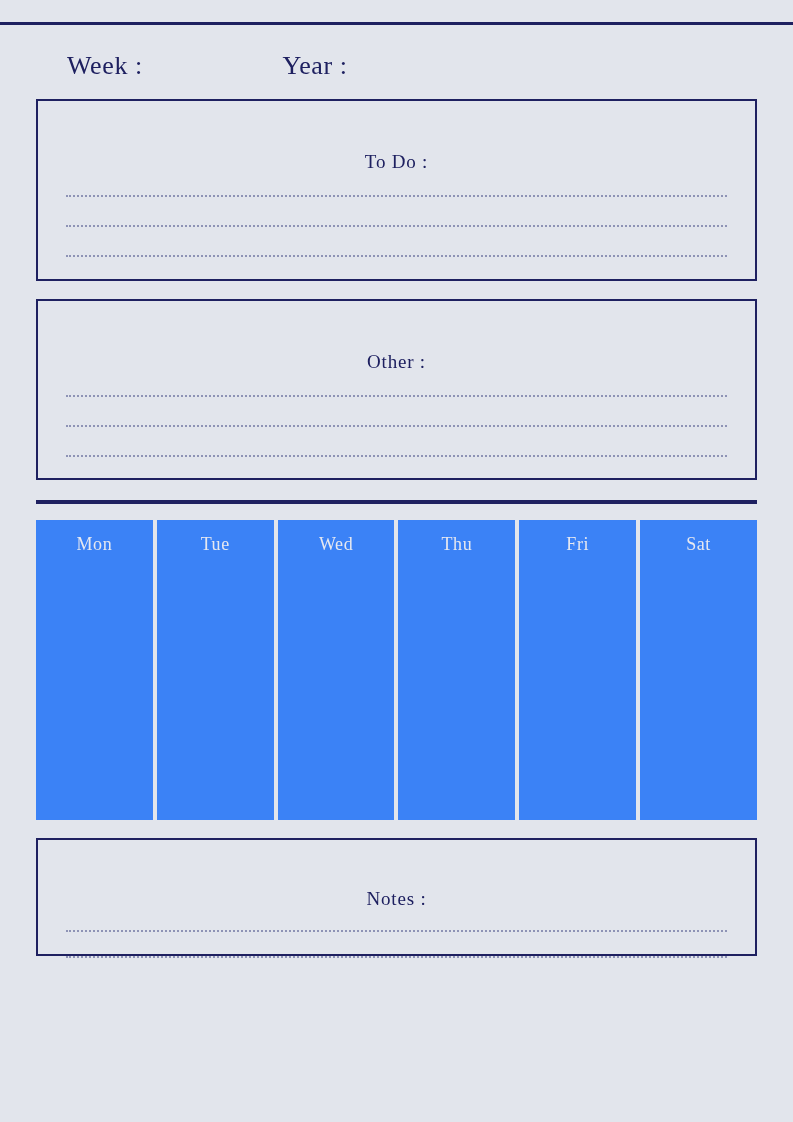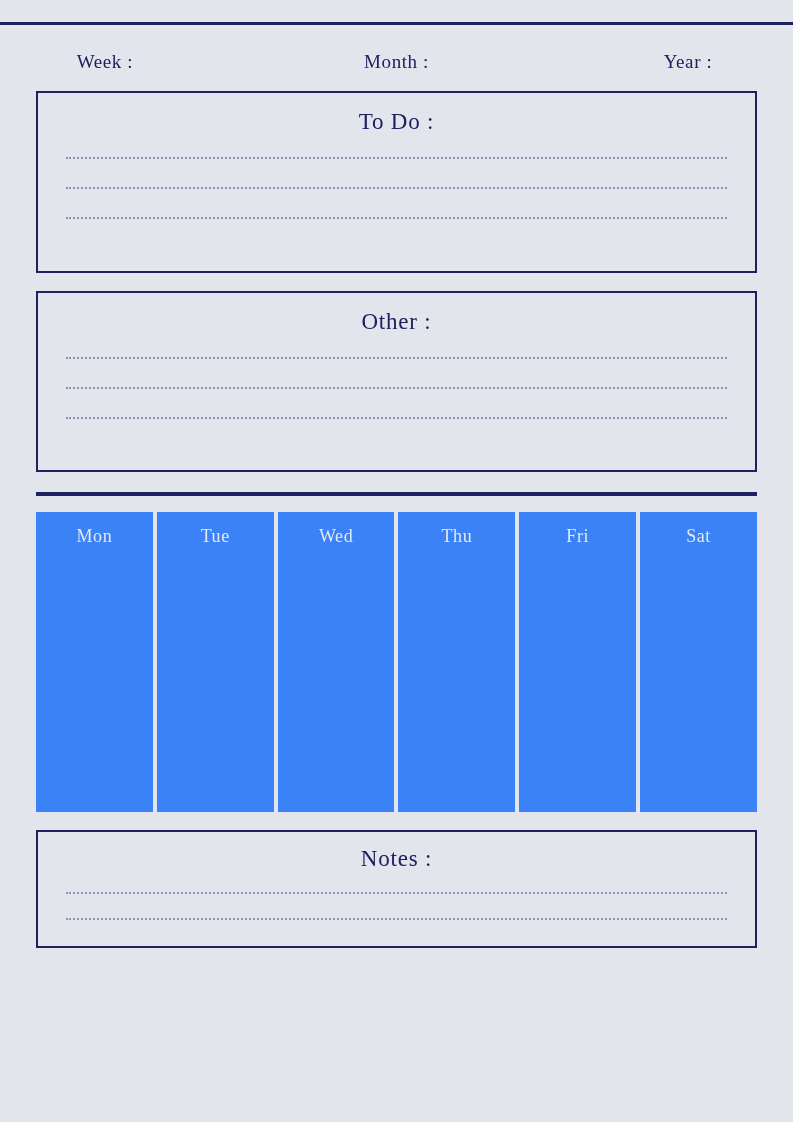--- a/index.html
+++ b/index.html
@@ -35,24 +35,24 @@
   .title-rule {
     margin: 22px 0 0 0;
     height: 3px;
     background: #1e2060;
     width: 100%;
   }
 
   
   .meta-row {
     display: flex;
-    justify-content: space-between;
+    justify-content: flex-start;
     align-items: center;
     margin-top: 26px;
-    font-size: 19px;
+    font-size: 26px;
     letter-spacing: 0.6px;
   }
   .meta-item {
     text-align: center;
   }
   .meta-item.week  { width: 210px; }
   .meta-item.month { width: 210px; }
   .meta-item.year  { width: 210px; }
 
   
@@ -61,23 +61,24 @@
     box-sizing: border-box;
   }
   .box {
     border: 2px solid #1e2060;
     margin-top: 18px;
     padding: 16px 28px 18px 28px;
     box-sizing: border-box;
   }
   .box-title {
     text-align: center;
-    font-size: 23px;
+    font-size: 19px;
     letter-spacing: 0.8px;
     margin-bottom: 22px;
+    margin-top: 34px;
   }
   .dotline {
     border-bottom: 2px dotted #8e93b5;
     height: 0;
     margin: 0 0 28px 0;
   }
   .dotline:last-child { margin-bottom: 4px; }
 
   .todo-box { height: 182px; }
   .other-box { height: 181px; }
@@ -122,21 +123,20 @@
 </style>
 </head>
 <body>
 
 <div class="page">
 
   <div class="title-rule"></div>
 
   <div class="meta-row">
     <div class="meta-item week">Week :</div>
-    <div class="meta-item month">Month :</div>
     <div class="meta-item year">Year :</div>
   </div>
 
   <div class="content">
 
     <div class="box todo-box">
       <div class="box-title">To Do :</div>
       <div class="dotline"></div>
       <div class="dotline"></div>
       <div class="dotline"></div>

